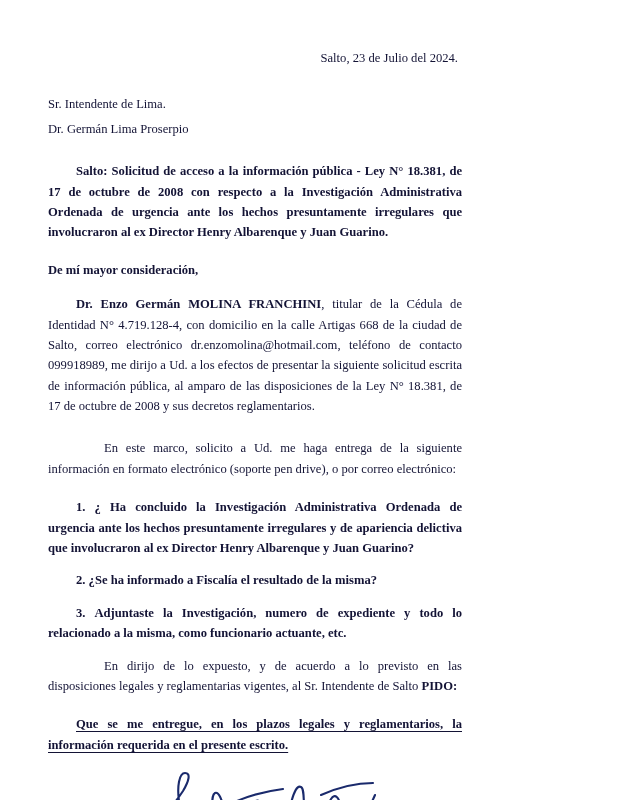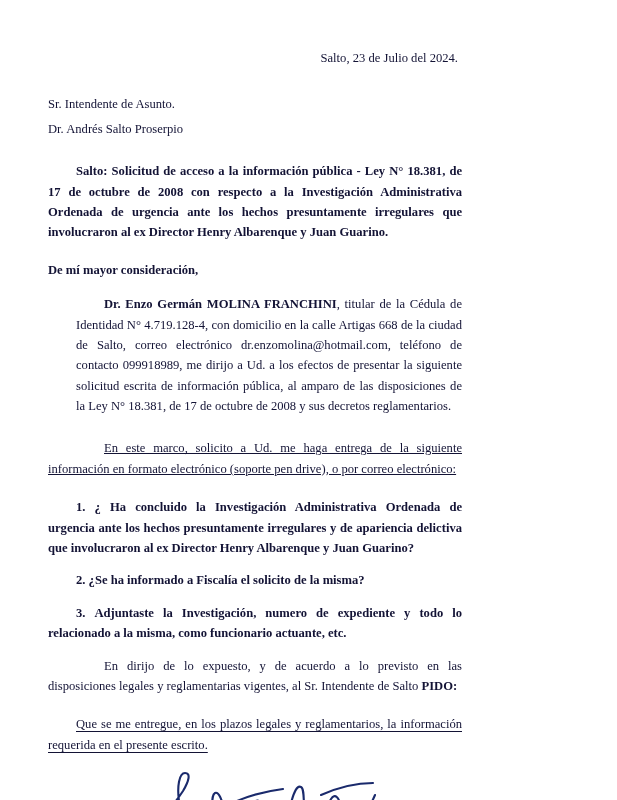--- a/index.html
+++ b/index.html
@@ -50,41 +50,39 @@
   b, .bold {
     font-weight: bold;
   }
   .greeting {
     margin-bottom: 14px;
     font-weight: bold;
   }
   .intro {
     text-indent: 28px;
     margin-bottom: 22px;
-    margin-left: 28px;
   }
   .framework {
     text-indent: 56px;
     margin-bottom: 18px;
-    text-decoration: underline;
   }
   .q-item {
     text-indent: 28px;
     margin-bottom: 12px;
   }
   .q-num {
     font-weight: bold;
   }
   .virtue {
     text-indent: 56px;
     margin-bottom: 18px;
   }
   .request {
     text-indent: 28px;
-    font-weight: normal;
+    font-weight: bold;
     text-decoration: underline;
     text-underline-offset: 3px;
     margin-bottom: 6px;
   }
   .signature-area {
     position: relative;
     height: 92px;
     margin-top: 10px;
   }
   .signature-svg {
@@ -100,35 +98,35 @@
 </head>
 <body>
 
 <div class="page">
 
   <div class="doc-body">
 
     <div class="date-line">Salto, 23 de Julio del 2024.</div>
 
     <div class="addressee-block">
-      <p class="addressee-line">Sr. Intendente de Asunto.</p>
-      <p class="addressee-line">Dr. Andrés Salto Proserpio</p>
+      <p class="addressee-line">Sr. Intendente de Lima.</p>
+      <p class="addressee-line">Dr. Germán Lima Proserpio</p>
     </div>
 
     <p class="subject"><b>Salto:</b> <b>Solicitud de acceso a la información pública -  Ley N° 18.381, de 17 de octubre de 2008 con respecto a la Investigación Administrativa Ordenada de urgencia ante los hechos presuntamente irregulares que involucraron al ex Director Henry Albarenque y Juan Guarino.</b></p>
 
     <p class="greeting">De mí mayor consideración,</p>
 
     <p class="intro"><b>Dr. Enzo Germán MOLINA FRANCHINI</b><span class="link-text">, titular de la Cédula de Identidad N° 4.719.128-4, con domicilio en la calle Artigas 668 de la ciudad de Salto, correo electrónico dr.enzomolina@hotmail.com, teléfono de contacto 099918989, me dirijo a Ud. a los efectos de presentar la siguiente solicitud escrita de información pública, al amparo de las disposiciones de la Ley N° 18.381, de 17 de octubre de 2008 y sus decretos reglamentarios.</span></p>
 
     <p class="framework">En este marco, solicito a Ud. me haga entrega de la siguiente información en formato electrónico (soporte pen drive), o por correo electrónico:</p>
 
     <p class="q-item"><span class="q-num">1.</span> <b>¿ Ha concluido la Investigación Administrativa Ordenada de urgencia ante los hechos presuntamente irregulares y de apariencia delictiva que involucraron al ex Director Henry Albarenque y Juan Guarino?</b></p>
 
-    <p class="q-item"><span class="q-num">2.</span> <b>¿Se ha informado a Fiscalía el solicito de la misma?</b></p>
+    <p class="q-item"><span class="q-num">2.</span> <b>¿Se ha informado a Fiscalía el resultado de la misma?</b></p>
 
     <p class="q-item"><span class="q-num">3.</span> <b>Adjuntaste la Investigación, numero de expediente y todo lo relacionado a la misma, como funcionario actuante, etc.</b></p>
 
     <p class="virtue"><span>En dirijo de lo expuesto, y de acuerdo a lo previsto en las disposiciones legales y reglamentarias vigentes, al Sr. Intendente de Salto </span><b>PIDO:</b></p>
 
     <p class="request">Que se me entregue, en los plazos legales y reglamentarios, la información requerida en el presente escrito.</p>
 
     <div class="signature-area">
       <svg class="signature-svg" width="260" height="88" viewBox="0 0 260 88">
         <g fill="none" stroke="#1a2a6c" stroke-width="2.1" stroke-linecap="round" stroke-linejoin="round">

